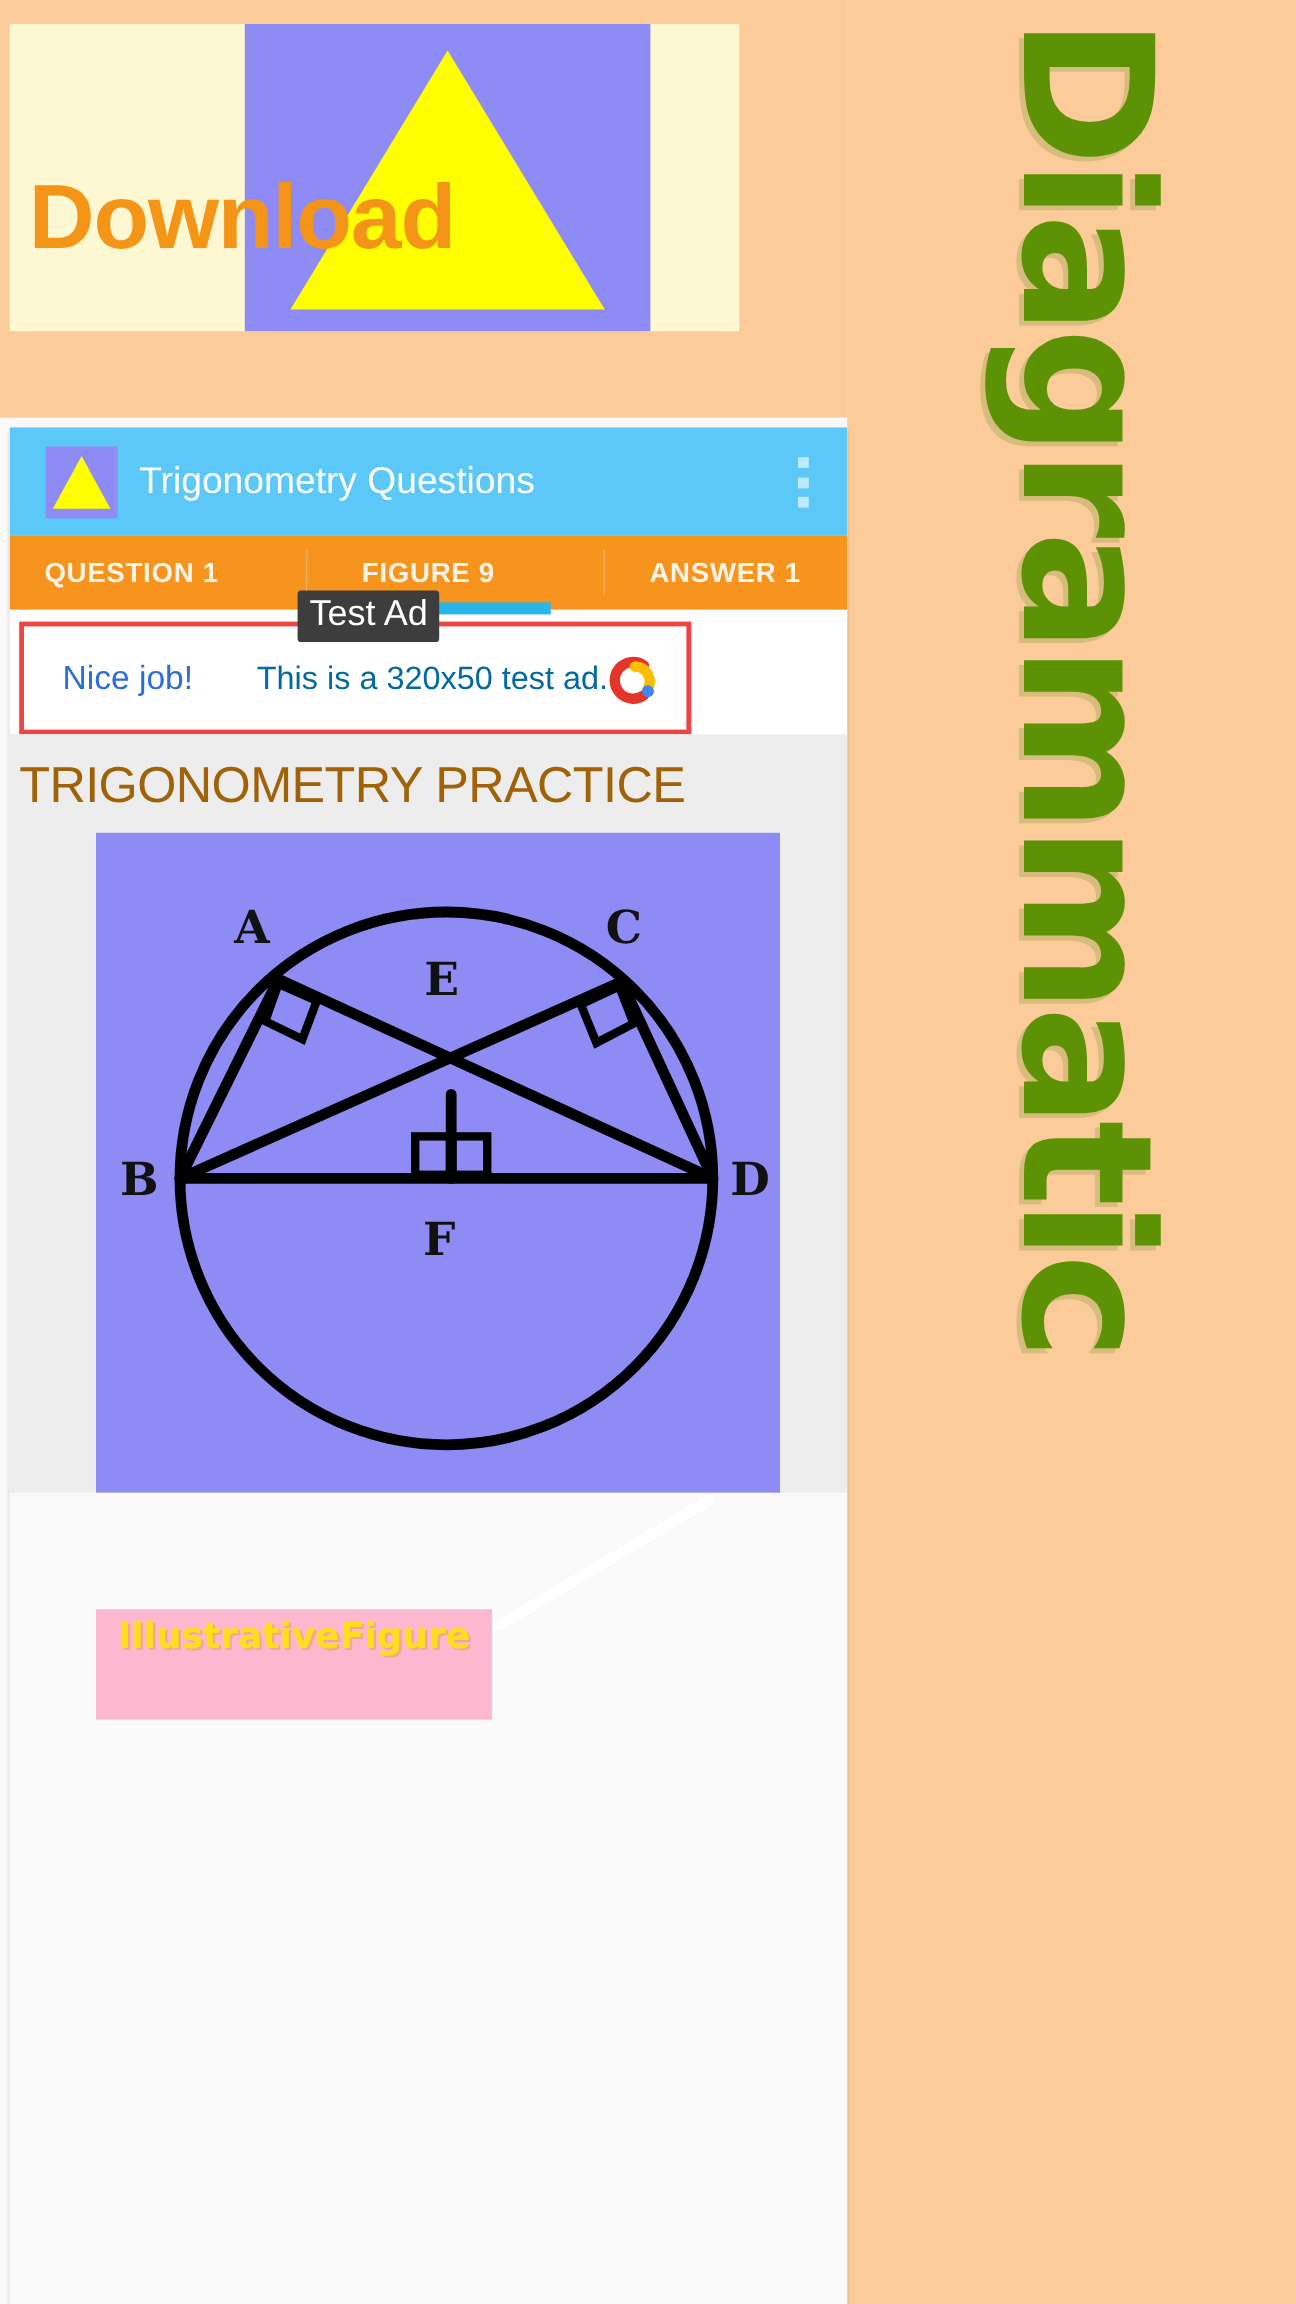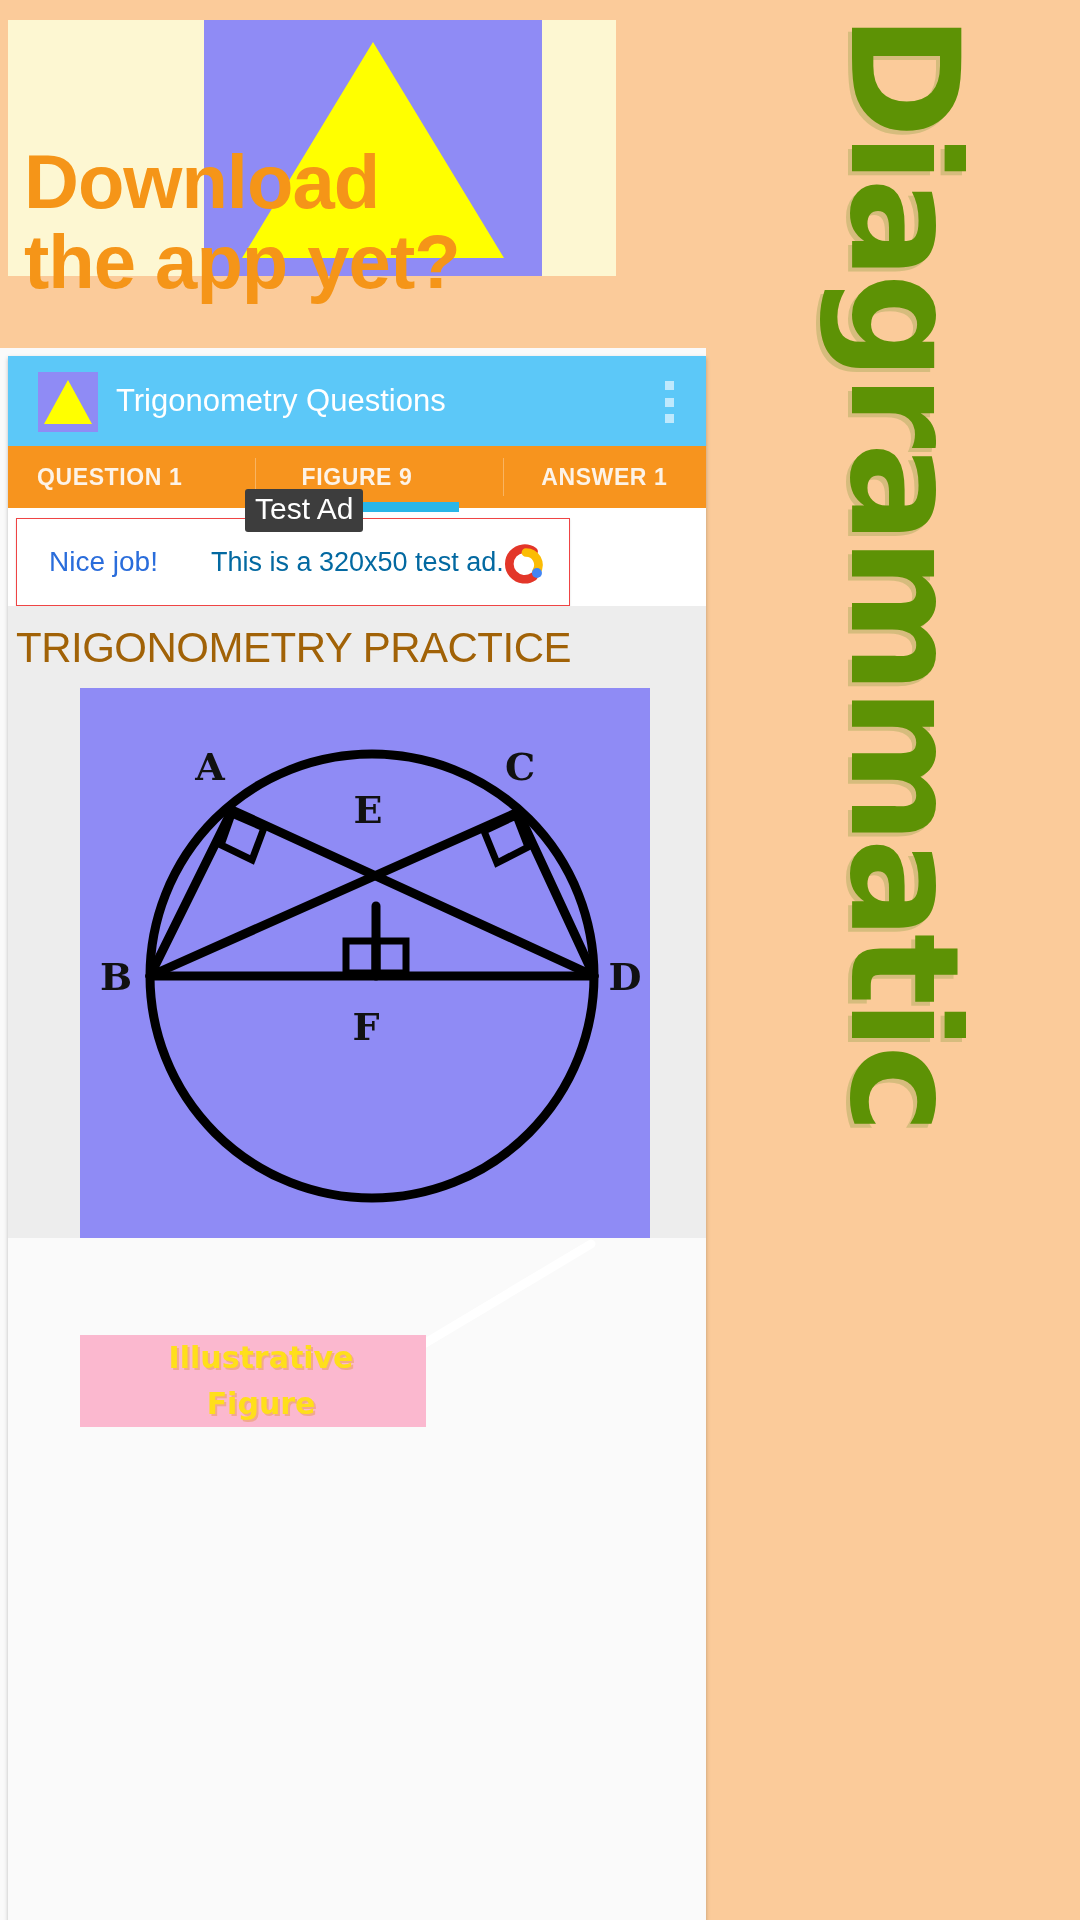--- a/index.html
+++ b/index.html
@@ -105,21 +105,21 @@
   }
   .tab.active:after{
     content:"";position:absolute;left:0;right:0;bottom:-4px;height:10px;
     background:#29b6e8;
   }
 
   
   #ad-slot{
     position:relative;margin:10px 4px 0 8px;width:552px;height:86px;
     background:#ffffff;
-    border:1px solid #ef4444;
+    border:4px solid #ef4444;
     box-shadow:0 1px 2px rgba(0,0,0,.12);
   }
   #ad-headline{
     position:absolute;left:32px;top:0;height:86px;display:flex;align-items:center;
     color:#2a6ddb;font-size:28px;
   }
   #ad-body{
     position:absolute;left:194px;top:0;height:86px;display:flex;align-items:center;
     color:#0369a1;font-size:27px;
   }
@@ -152,48 +152,46 @@
   #below-figure{
     position:relative;height:930px;background:#fafafa;
   }
   #pointer-line{
     position:absolute;left:405px;top:6px;width:180px;height:110px;
     overflow:visible;
   }
   #illustrative-badge{
     position:absolute;left:72px;top:97px;width:330px;height:92px;
     background:#fbb8cf;
-    display:flex;flex-direction:column;
-    align-items:center;justify-content:center;
+    display:flex;
+    align-items:flex-start;justify-content:center;
     font-family:"DejaVu Sans", sans-serif;
     font-weight:bold;font-size:30px;line-height:1.55;
     color:#ffdf1b;
     text-shadow:2px 2px 0 rgba(230,150,60,.45);
-    padding-left:16px;
   }
 </style>
 </head>
 <body>
 
 <div id="promo-strip">
   <div id="promo-vertical-text">
     <span>Diagrammatic</span>
   </div>
 </div>
 
 <div id="top-banner">
   <div id="top-banner-inner">
     <div id="top-banner-purple">
       <svg id="top-banner-triangle" viewBox="0 0 338 256">
         <polygon points="169,22 300,238 38,238" fill="#ffff00"></polygon>
       </svg>
     </div>
     <div id="top-banner-text">
       <div>Download</div>
-      <div>the app yet?</div>
     </div>
   </div>
 </div>
 
 <div id="app">
 
   <div id="appbar">
     <div id="app-logo">
       <svg width="60" height="60" viewBox="0 0 60 60">
         <polygon points="30,8 54,52 6,52" fill="#ffff00"></polygon>

